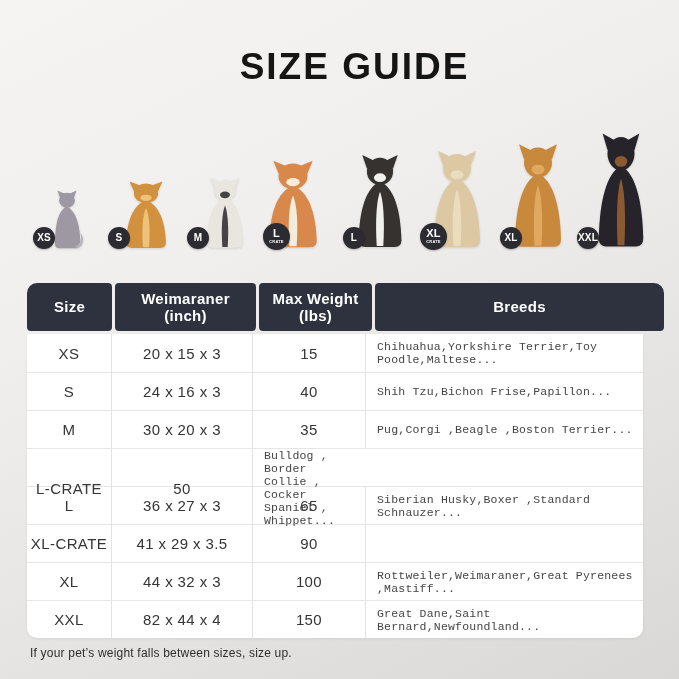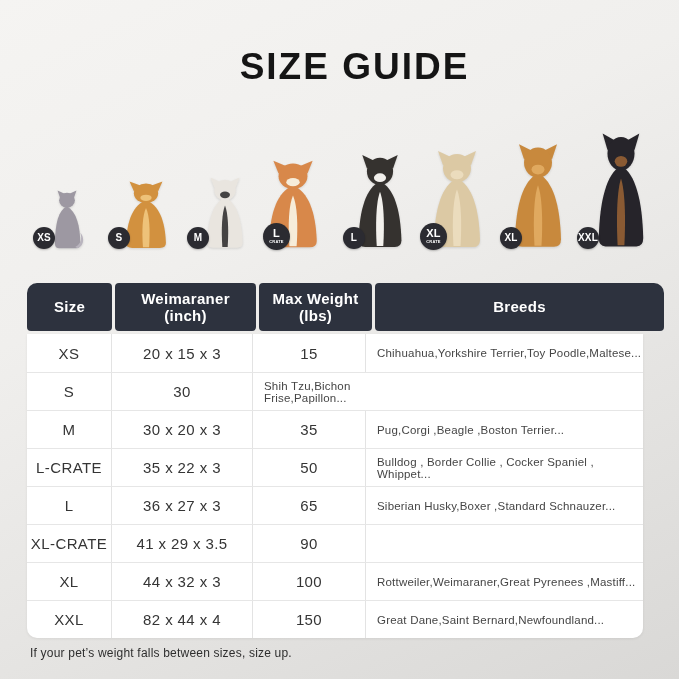--- a/index.html
+++ b/index.html
@@ -59,21 +59,21 @@
   }
   .tr{ display:grid; grid-template-columns:85px 141px 113px 289px; height:38px; }
   .tr + .tr{ border-top:1px solid #e6e6e6; }
   .td{
     display:flex; align-items:center; justify-content:center;
     font-size:15px; color:#353535; letter-spacing:.4px;
     border-right:1px solid #e3e3e3;
   }
   .td.breeds{
     justify-content:flex-start; padding-left:11px; padding-right:10px;
-    font-size:11.5px; color:#454545; letter-spacing:.2px; border-right:none;
+    font-size:11.5px; color:#454545; letter-spacing:.2px; border-right:none;font-family:Liberation Mono, monospace;
   }
   
   .footer-note{
     position:absolute; left:30px; top:646px;
     font-size:12px; color:#2e2e2e; letter-spacing:.2px;
   }
 </style>
 </head>
 <body>
 
@@ -198,32 +198,32 @@
     </div>
     <div class="tbody">
       <div class="tr">
         <div class="td">XS</div>
         <div class="td">20 x 15 x 3</div>
         <div class="td">15</div>
         <div class="td breeds">Chihuahua,Yorkshire Terrier,Toy Poodle,Maltese...</div>
       </div>
       <div class="tr">
         <div class="td">S</div>
-        <div class="td">30</div>
+        <div class="td">24 x 16 x 3</div>
+        <div class="td">40</div>
         <div class="td breeds">Shih Tzu,Bichon Frise,Papillon...</div>
       </div>
       <div class="tr">
         <div class="td">M</div>
         <div class="td">30 x 20 x 3</div>
         <div class="td">35</div>
         <div class="td breeds">Pug,Corgi ,Beagle ,Boston Terrier...</div>
       </div>
       <div class="tr">
         <div class="td">L-CRATE</div>
-        <div class="td">35 x 22 x 3</div>
         <div class="td">50</div>
         <div class="td breeds">Bulldog , Border Collie , Cocker Spaniel , Whippet...</div>
       </div>
       <div class="tr">
         <div class="td">L</div>
         <div class="td">36 x 27 x 3</div>
         <div class="td">65</div>
         <div class="td breeds">Siberian Husky,Boxer ,Standard Schnauzer...</div>
       </div>
       <div class="tr">

